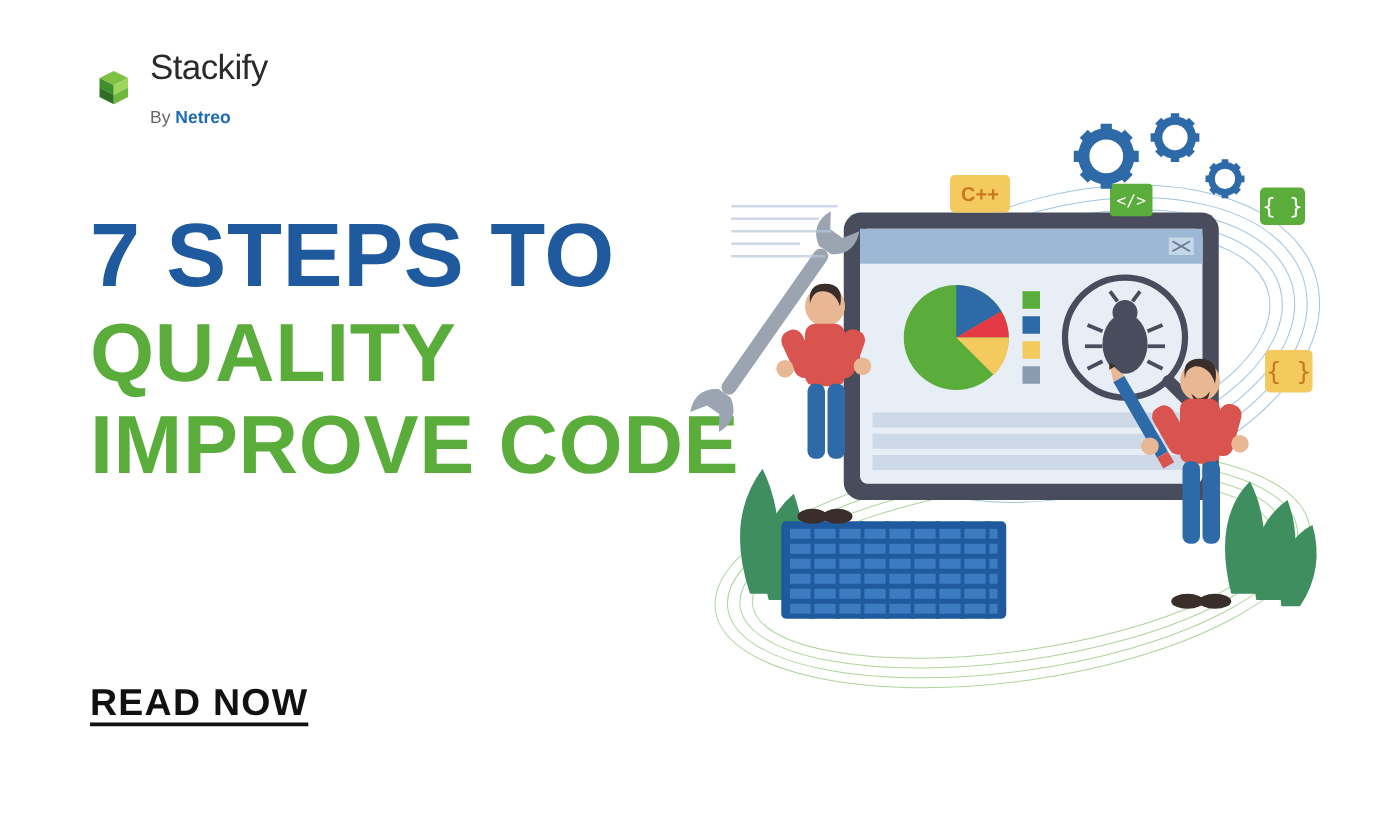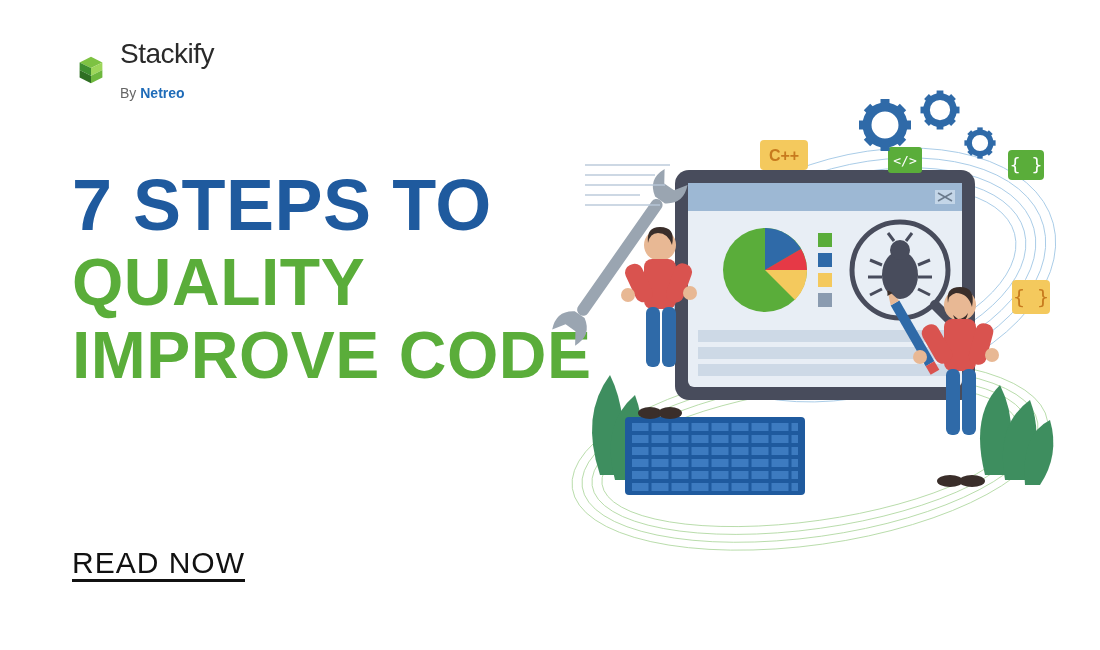--- a/index.html
+++ b/index.html
@@ -64,21 +64,21 @@
       color: #5aad3a;
       letter-spacing: 0.5px;
       line-height: 1.05;
       margin-top: 4px;
     }
     .cta {
       position: absolute;
       bottom: 70px;
       left: 72px;
       font-size: 30px;
-      font-weight: 400;
+      font-weight: 700;
       color: #111;
       letter-spacing: 1px;
       text-decoration: underline;
       text-underline-offset: 6px;
       text-decoration-thickness: 3px;
       cursor: pointer;
     }
     .illustration {
       position: absolute;
       right: 20px;

